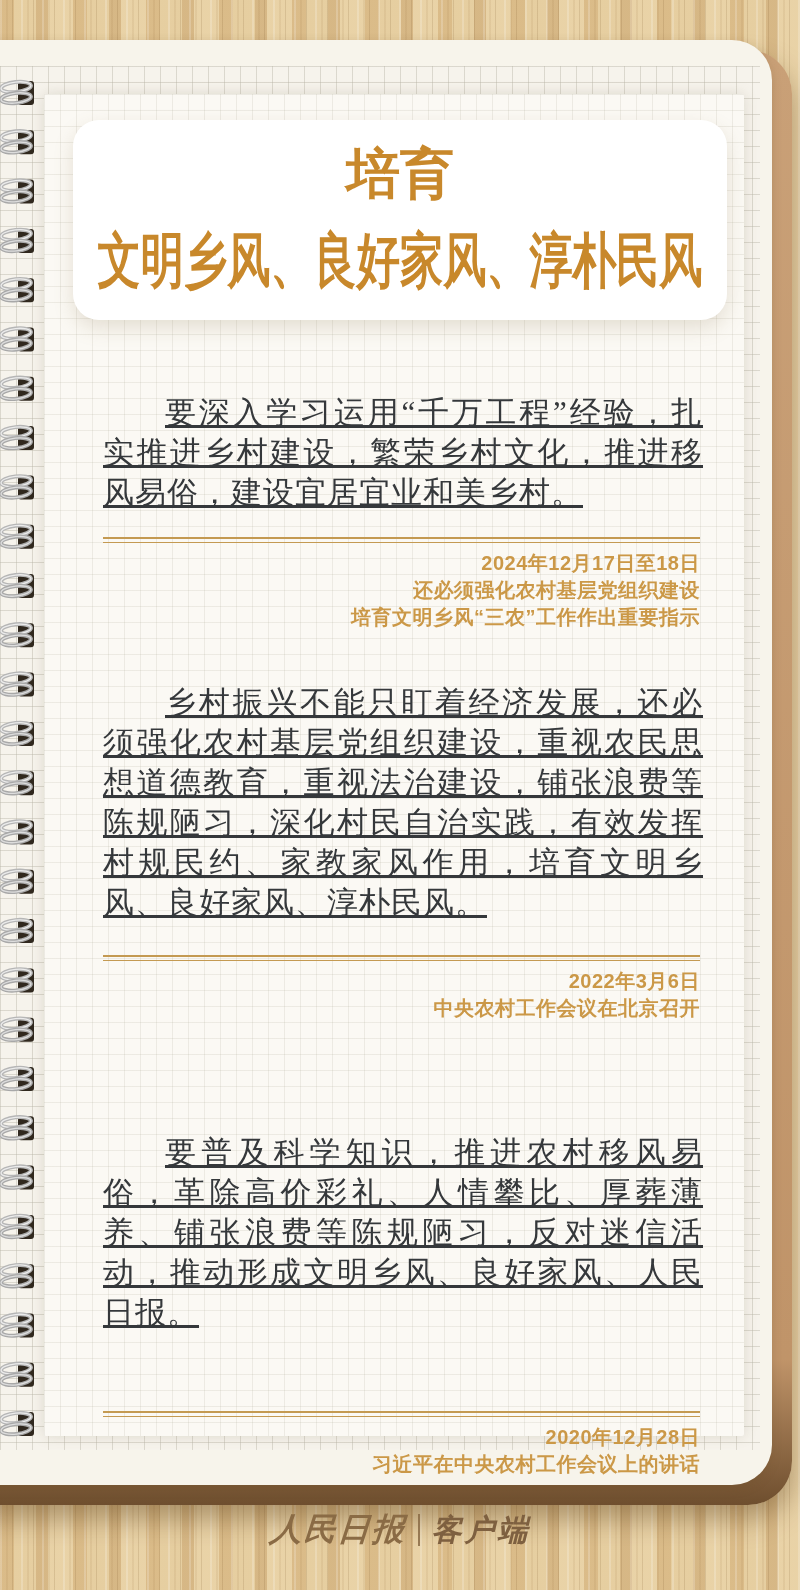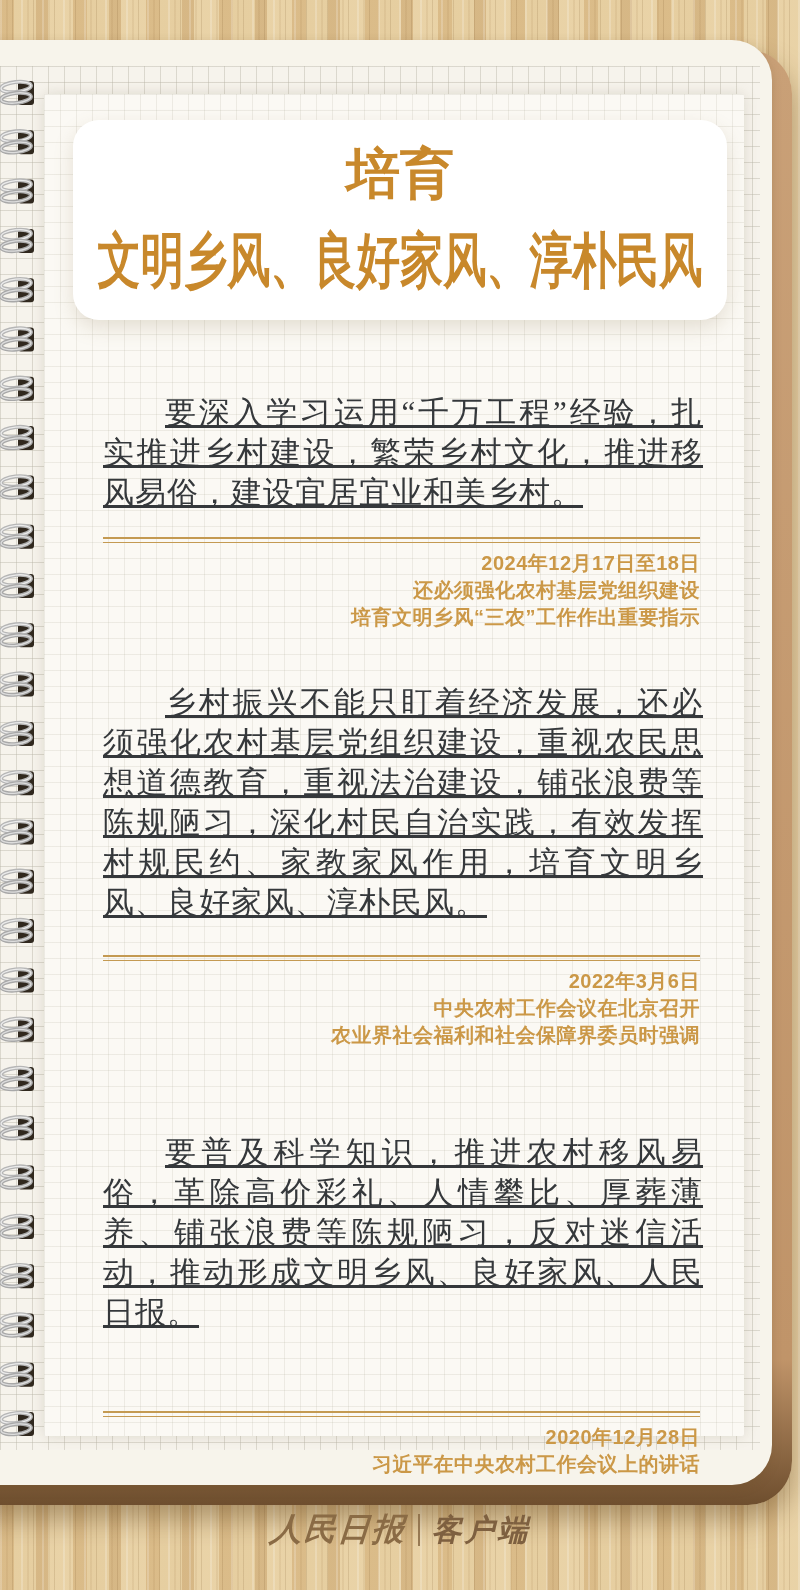--- a/index.html
+++ b/index.html
@@ -96,21 +96,20 @@
       <div>培育文明乡风“三农”工作作出重要指示</div>
     </div>
   </div>
 
   <p class="quote q2">乡村振兴不能只盯着经济发展，还必须强化农村基层党组织建设，重视农民思想道德教育，重视法治建设，铺张浪费等陈规陋习，深化村民自治实践，有效发挥村规民约、家教家风作用，培育文明乡风、良好家风、淳朴民风。</p>
   <div class="attribution a2">
     <div class="attr-rule"></div>
     <div class="attr-lines">
       <div>2022年3月6日</div>
       <div>中央农村工作会议在北京召开</div>
-      <div>农业界社会福利和社会保障界委员时强调</div>
     </div>
   </div>
 
   <p class="quote q3">要普及科学知识，推进农村移风易俗，革除高价彩礼、人情攀比、厚葬薄养、铺张浪费等陈规陋习，反对迷信活动，推动形成文明乡风、良好家风、人民日报。</p>
   <div class="attribution a3">
     <div class="attr-rule"></div>
     <div class="attr-lines">
       <div>2020年12月28日</div>
       <div>习近平在中央农村工作会议上的讲话</div>
     </div>

